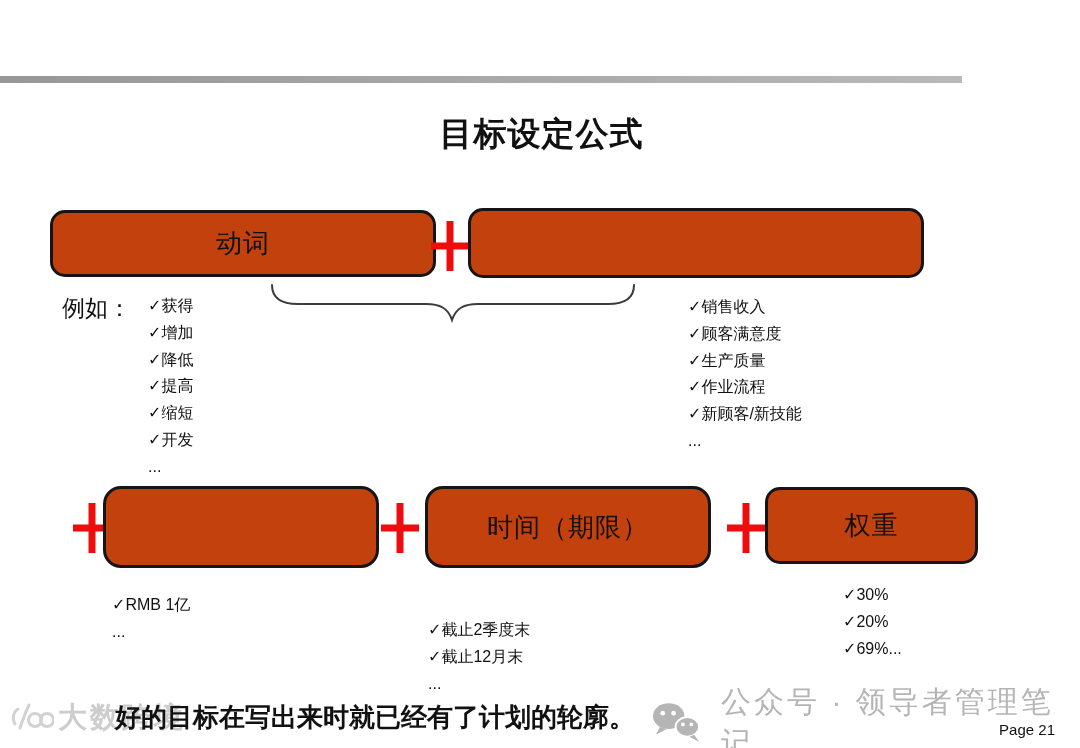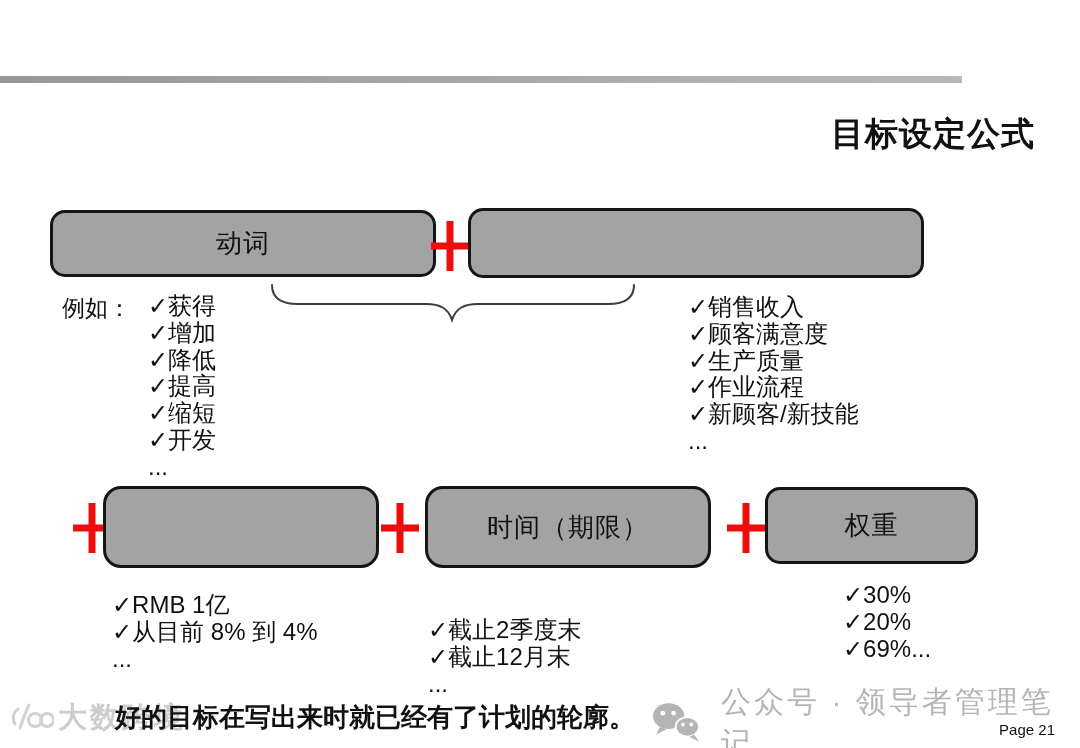--- a/index.html
+++ b/index.html
@@ -6,40 +6,40 @@
   .slide{
     position:relative;width:1080px;height:748px;background:#ffffff;overflow:hidden;
     font-family:"Liberation Sans","DejaVu Sans",sans-serif;color:#111;
   }
   .divider{
     position:absolute;left:0;top:76px;width:962px;height:7px;
     background:linear-gradient(to right,#979797,#b9b9b9);
   }
   .title{
     position:absolute;left:0;top:112px;width:1035px;margin:0;
-    text-align:right;font-size:33px;font-weight:700;letter-spacing:1px;
+    text-align:center;font-size:33px;font-weight:700;letter-spacing:1px;padding-left:24px;
   }
   .box{
-    position:absolute;border:3px solid #151515;border-radius:15px;background:#a3a3a3;
+    position:absolute;border:3px solid #151515;border-radius:15px;background:#c2410c;
     display:flex;align-items:center;justify-content:center;
     font-size:26px;color:#111;letter-spacing:1px;
   }
   .box1{left:50px;top:210px;width:380px;height:61px;}
   .box2{left:468px;top:208px;width:450px;height:64px;}
   .box3{left:103px;top:486px;width:270px;height:76px;border-radius:18px;}
   .box4{left:425px;top:486px;width:280px;height:76px;border-radius:18px;}
   .box5{left:765px;top:487px;width:207px;height:71px;}
   .plus{position:absolute;}
   .p-r1{left:431px;top:221px;}
   .p-r2a{left:73px;top:503px;}
   .p-r2b{left:381px;top:503px;}
   .p-r2c{left:727px;top:503px;}
   .brace{position:absolute;left:268px;top:282px;}
   .examples-label{position:absolute;left:62px;top:293px;font-size:23px;}
-  .list{position:absolute;list-style:none;margin:0;padding:0;font-size:24px;line-height:26.8px;}
+  .list{position:absolute;list-style:none;margin:0;padding:0;font-size:16px;line-height:26.8px;}
   .verbs-list{left:148px;top:293px;}
   .objects-list{left:688px;top:294px;}
   .values-list{left:112px;top:591px;line-height:27px;}
   .times-list{left:428px;top:616px;line-height:27px;}
   .weights-list{left:843px;top:581px;line-height:27px;}
   .bottom-note{position:absolute;left:115px;top:700px;font-size:26px;font-weight:700;z-index:3;}
   .wm-left{position:absolute;left:8px;top:698px;display:flex;align-items:center;z-index:2;}
   .wm-left-text{font-size:29px;font-weight:700;color:#cdcdcd;letter-spacing:3px;margin-left:4px;}
   .wm-right{position:absolute;left:652px;top:682px;display:flex;align-items:center;z-index:2;}
   .wm-right-text{font-size:30px;color:#b5b5b5;letter-spacing:3px;margin-left:20px;}
@@ -114,21 +114,20 @@
     <rect x="15.5" y="0" width="7" height="50" fill="#ee0c0c"></rect>
     <rect x="0" y="21.5" width="38" height="7" fill="#ee0c0c"></rect>
   </svg>
 
   <div class="box box5">
     <span>权重</span>
   </div>
 
   <ul class="list values-list">
     <li>✓RMB 1亿</li>
-    <li>✓从目前 8% 到 4%</li>
     <li>...</li>
   </ul>
 
   <ul class="list times-list">
     <li>✓截止2季度末</li>
     <li>✓截止12月末</li>
     <li>...</li>
   </ul>
 
   <ul class="list weights-list">

